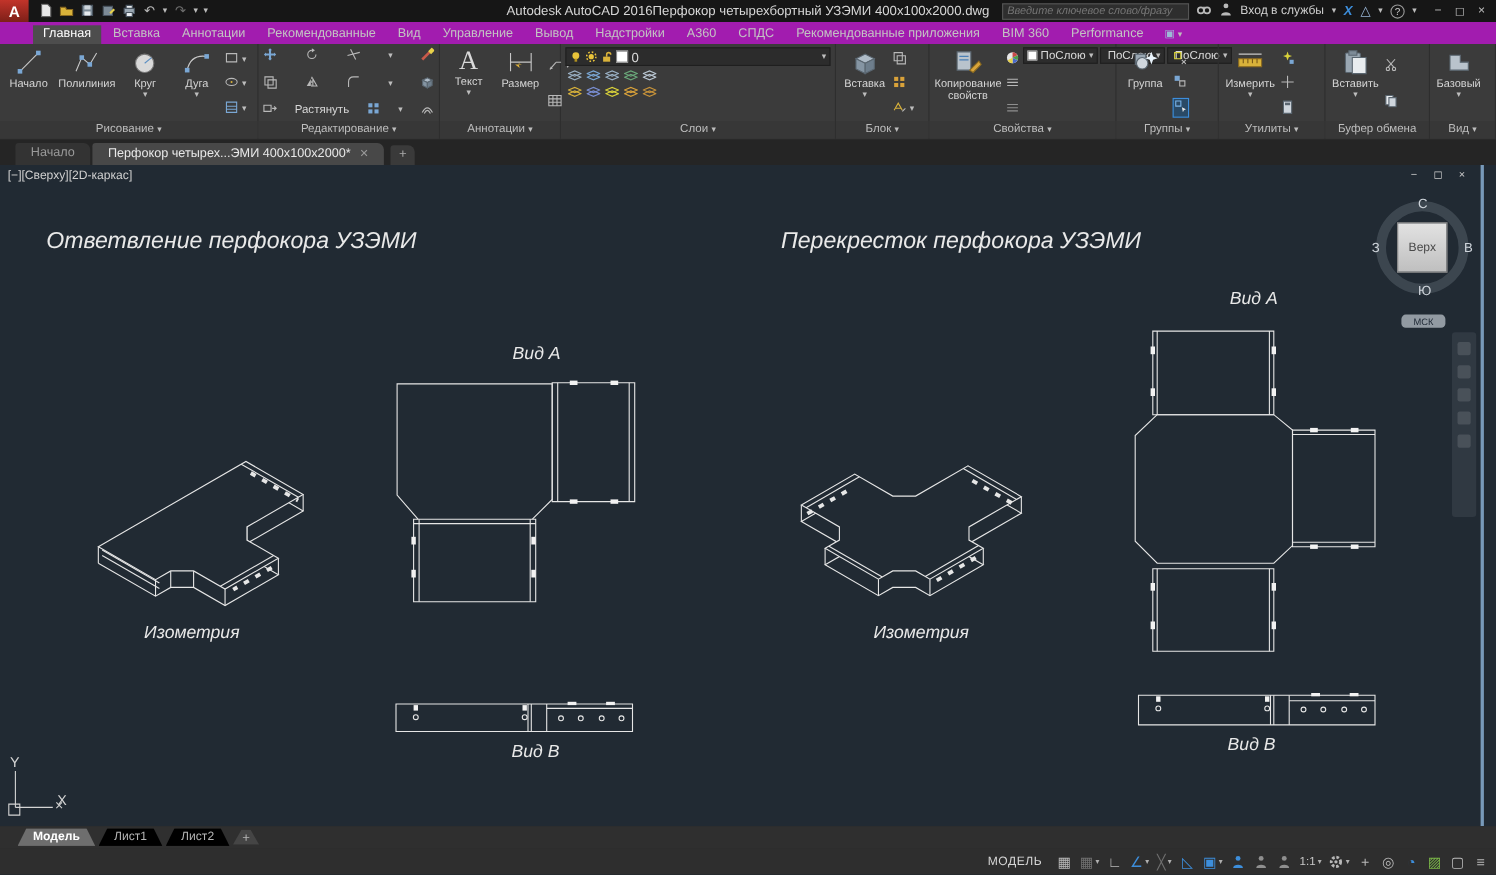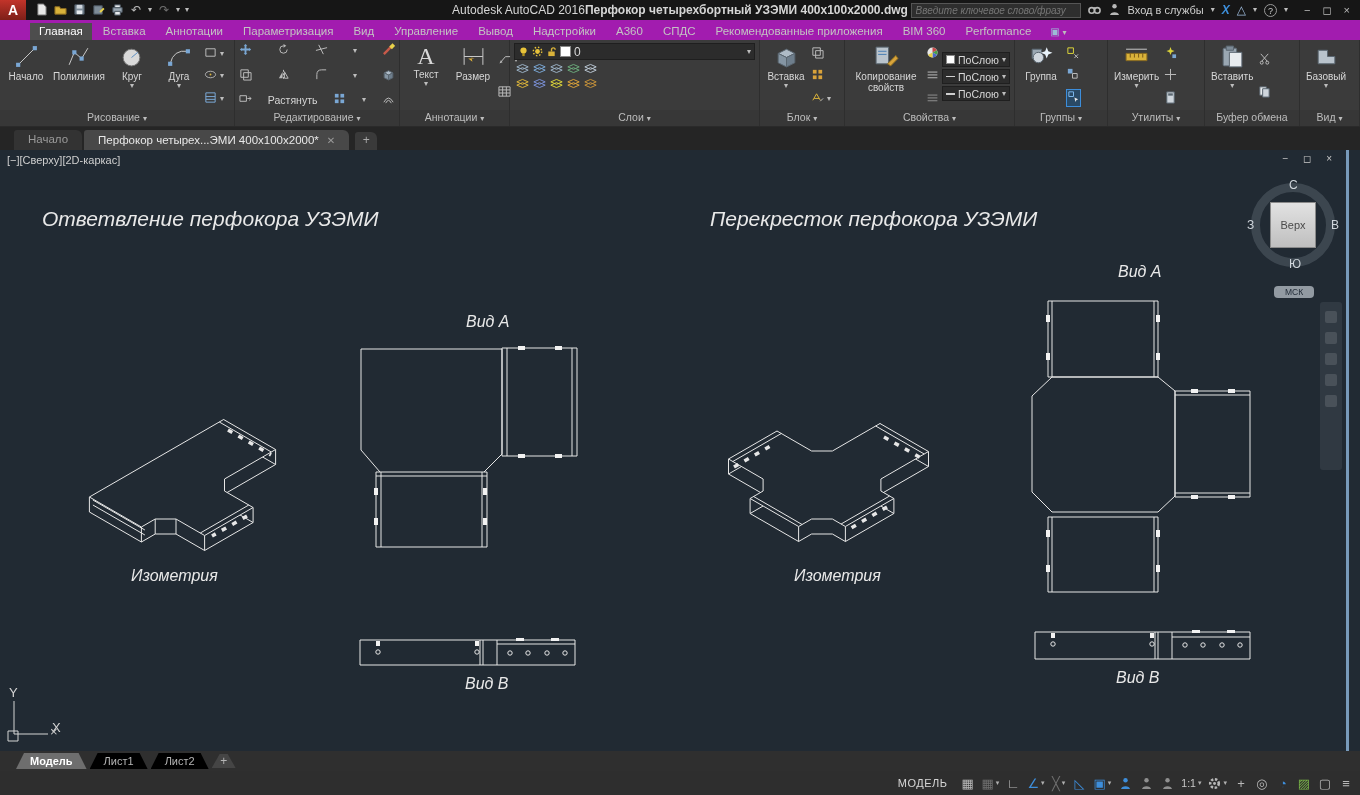--- a/index.html
+++ b/index.html
@@ -8,21 +8,21 @@
          display:flex; flex-direction:column; }
   svg line, svg path, svg polyline, svg circle, svg rect, svg polygon { vector-effect:non-scaling-stroke; }
 
   
   .titlebar { height:20px; background:#161616; display:flex; align-items:center; position:relative; flex:0 0 auto; }
   .applogo { width:26px; height:20px; background:linear-gradient(#c2342a,#7d1f18); color:#fff; font-weight:bold;
              text-align:center; line-height:20px; font-size:14px; }
   .qat { display:flex; align-items:center; gap:5px; padding:0 8px; }
   .qat .qi { width:14px; height:14px; display:inline-block; color:#b9b9b9; font-size:12px; line-height:14px; text-align:center; }
   .title-center { position:absolute; left:0; right:0; text-align:center; color:#d6d6d6; font-size:12px; pointer-events:none; }
-  .title-center b { font-weight:bold; margin-left:0; }
+  .title-center b { font-weight:normal; margin-left:0; }
   .infocenter { margin-left:auto; display:flex; align-items:center; gap:7px; padding-right:6px; z-index:2; }
   .searchbox { width:170px; height:15px; background:#2e2e2e; border:1px solid #555; color:#8f8f8f;
                font-style:italic; font-size:10px; padding:0 4px; line-height:13px; }
   .ic-sm { color:#b9b9b9; font-size:11px; }
   .xlogo { color:#3d8edb; font-weight:bold; font-style:italic; }
   .trilogo { color:#9ab6d6; }
   .helpc { width:13px; height:13px; border:1px solid #999; border-radius:50%; text-align:center; line-height:12px; font-size:9px; color:#ccc; }
   .winbtns { display:flex; gap:12px; margin-left:10px; padding-right:10px; color:#bbb; font-size:11px; }
 
   
@@ -297,21 +297,21 @@
     <span>−</span>
     <span>◻</span>
     <span>×</span>
   </div>
 </div>
 
 <div class="tabrow">
   <span class="rtab active">Главная</span>
   <span class="rtab">Вставка</span>
   <span class="rtab">Аннотации</span>
-  <span class="rtab">Параметризация</span>
+  <span class="rtab">Рекомендованные</span>
   <span class="rtab">Вид</span>
   <span class="rtab">Управление</span>
   <span class="rtab">Вывод</span>
   <span class="rtab">Надстройки</span>
   <span class="rtab">A360</span>
   <span class="rtab">СПДС</span>
   <span class="rtab">Рекомендованные приложения</span>
   <span class="rtab">BIM 360</span>
   <span class="rtab">Performance</span>
   <span class="tab-extra"><span>▣</span> <span class="caret">▾</span></span>
@@ -561,21 +561,21 @@
         <span><svg class="si">
               <use href="#s-wheel"></use>
             </svg></span>
         <span><svg class="si" style="color:#b9b9b9">
               <use href="#s-lines3"></use>
             </svg></span>
         <span><svg class="si" style="color:#8f8f8f">
               <use href="#s-lines3"></use>
             </svg></span>
       </div>
-      <div style="display:flex;flex-direction:column;gap:2px;flex:1;justify-content:center">
+      <div style="display:flex;gap:2px;flex:1;justify-content:center">
         <div class="combo" style="height:15px">
             <span class="swatch" style="width:9px;height:9px"></span>
             <span style="flex:1;font-size:10.5px">ПоСлою</span>
             <span class="caret">▾</span>
           </div>
         <div class="combo" style="height:15px">
             <span class="lsample"></span>
             <span style="font-size:10.5px">ПоСлою</span>
             <span class="caret">▾</span>
           </div>

